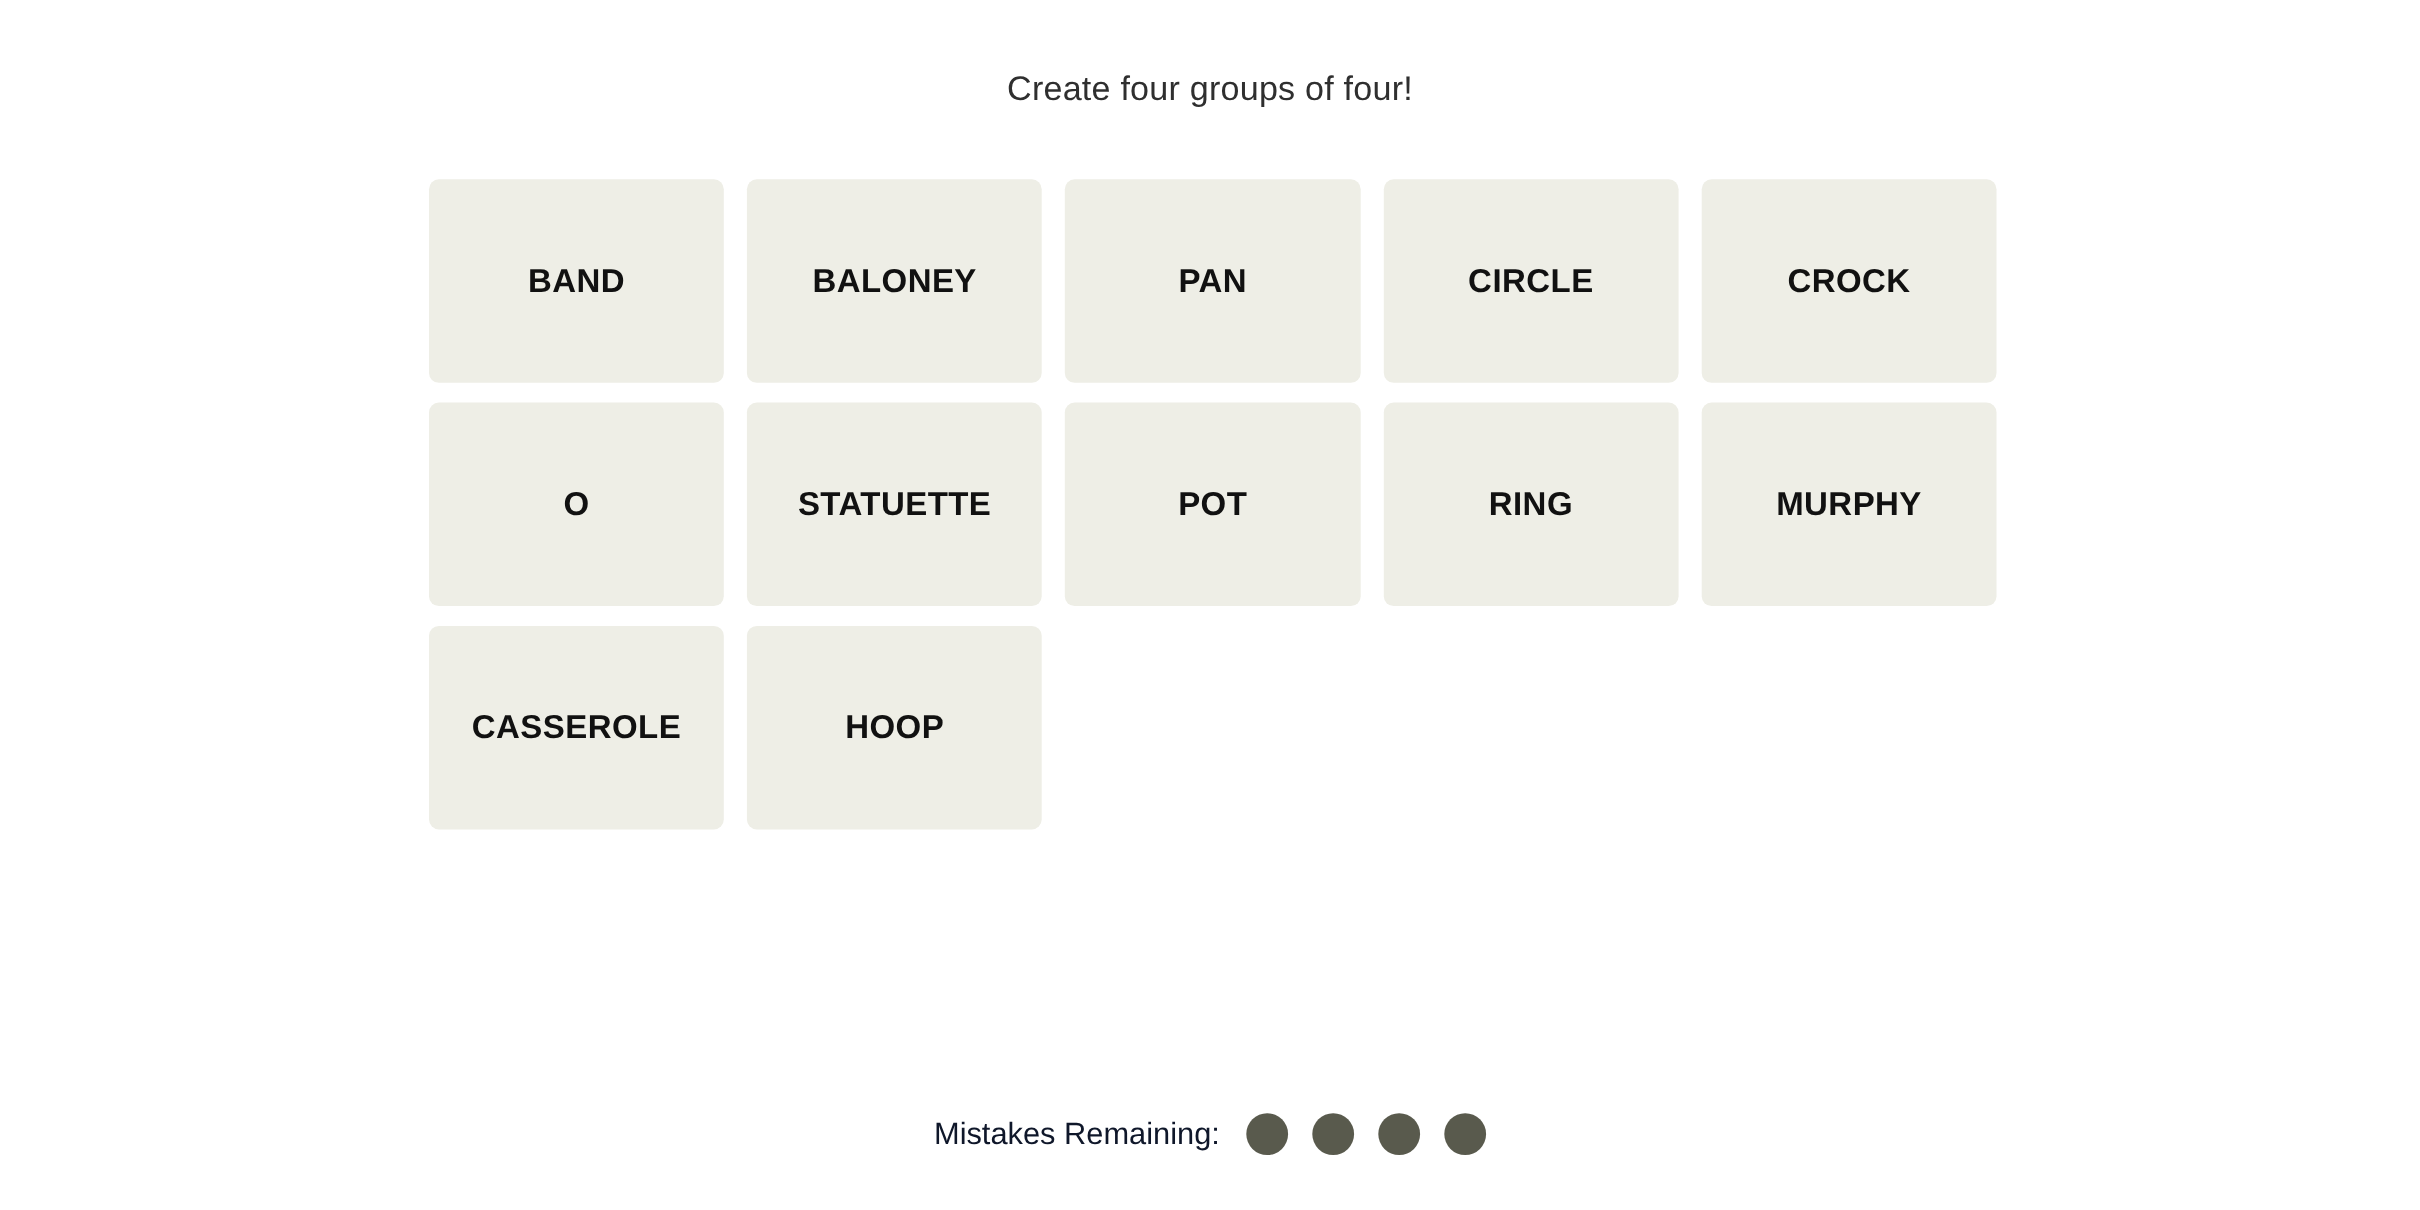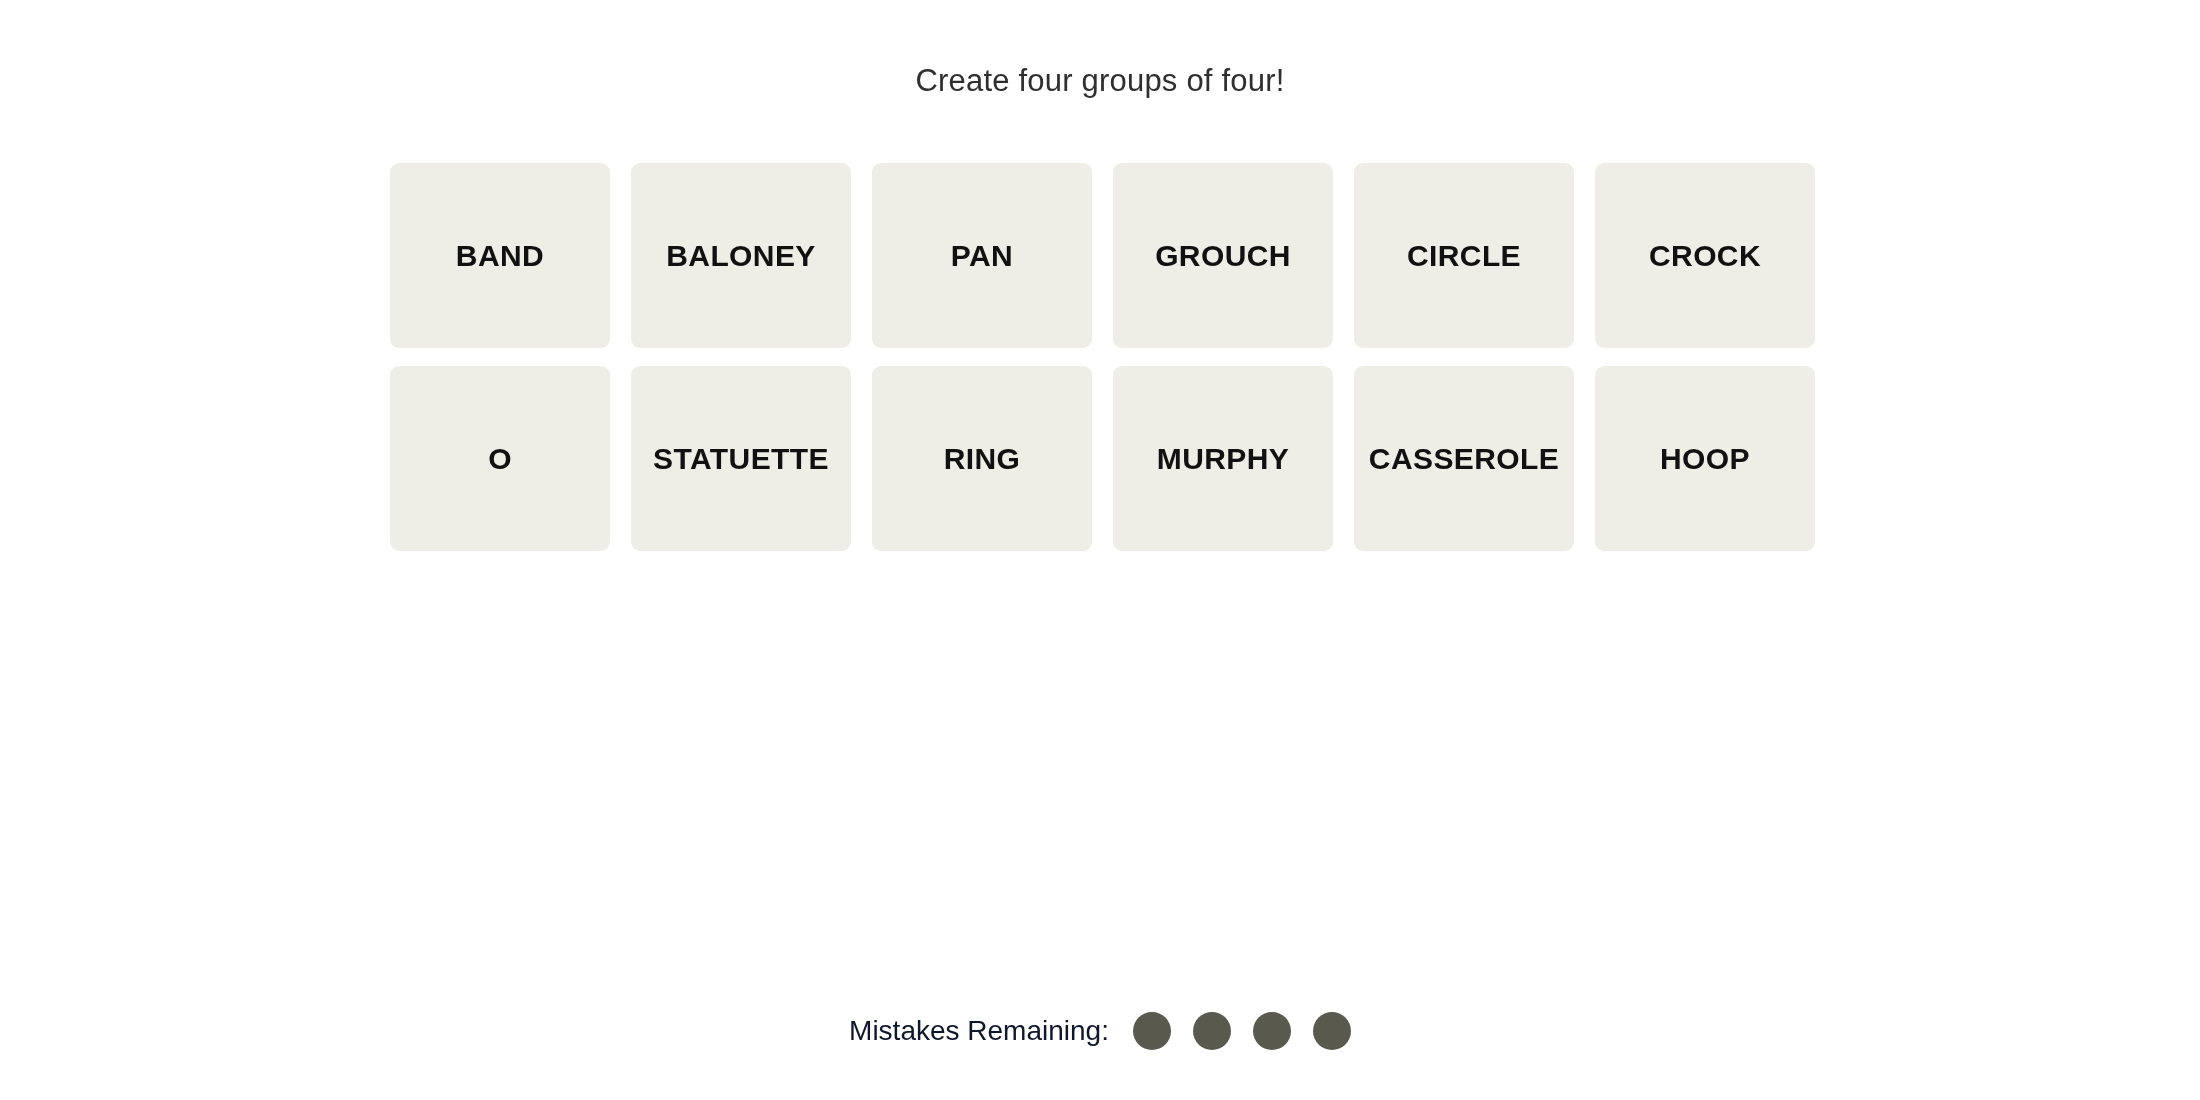--- a/index.html
+++ b/index.html
@@ -29,21 +29,21 @@
     color: #2f2f2f;
     letter-spacing: 0.2px;
     line-height: 1.2;
   }
   .grid {
     position: absolute;
     left: 390px;
     top: 163px;
     width: 1425px;
     display: grid;
-    grid-template-columns: repeat(6, 1fr);
+    grid-template-columns: repeat(5, 1fr);
     grid-template-rows: repeat(4, 185px);
     column-gap: 21px;
     row-gap: 18px;
   }
   .tile {
     background: #eeeee6;
     border-radius: 9px;
     display: flex;
     align-items: center;
     justify-content: center;
@@ -103,34 +103,34 @@
       <span class="tile-label">BAND</span>
     </button>
     <button class="tile">
       <span class="tile-label">BALONEY</span>
     </button>
     <button class="tile">
       <span class="tile-label">PAN</span>
     </button>
 
     <button class="tile">
-      <span class="tile-label">GROUCH</span>
-    </button>
-    <button class="tile">
       <span class="tile-label">CIRCLE</span>
     </button>
 
     <button class="tile">
       <span class="tile-label">CROCK</span>
     </button>
     <button class="tile">
       <span class="tile-label">O</span>
     </button>
     <button class="tile">
       <span class="tile-label">STATUETTE</span>
+    </button>
+    <button class="tile">
+      <span class="tile-label">POT</span>
     </button>
 
     <button class="tile">
       <span class="tile-label">RING</span>
     </button>
     <button class="tile">
       <span class="tile-label">MURPHY</span>
     </button>
     <button class="tile">
       <span class="tile-label">CASSEROLE</span>

